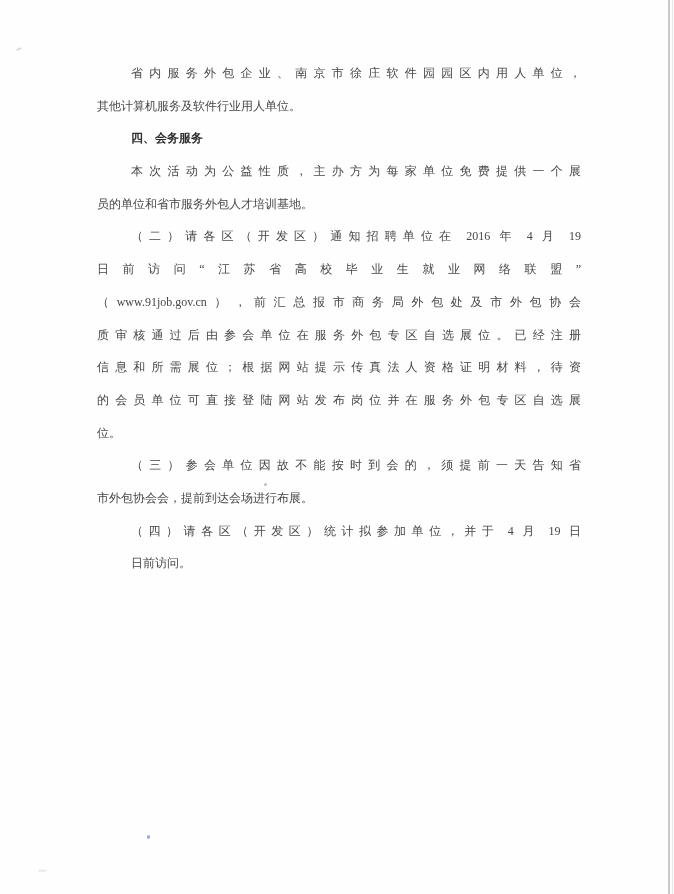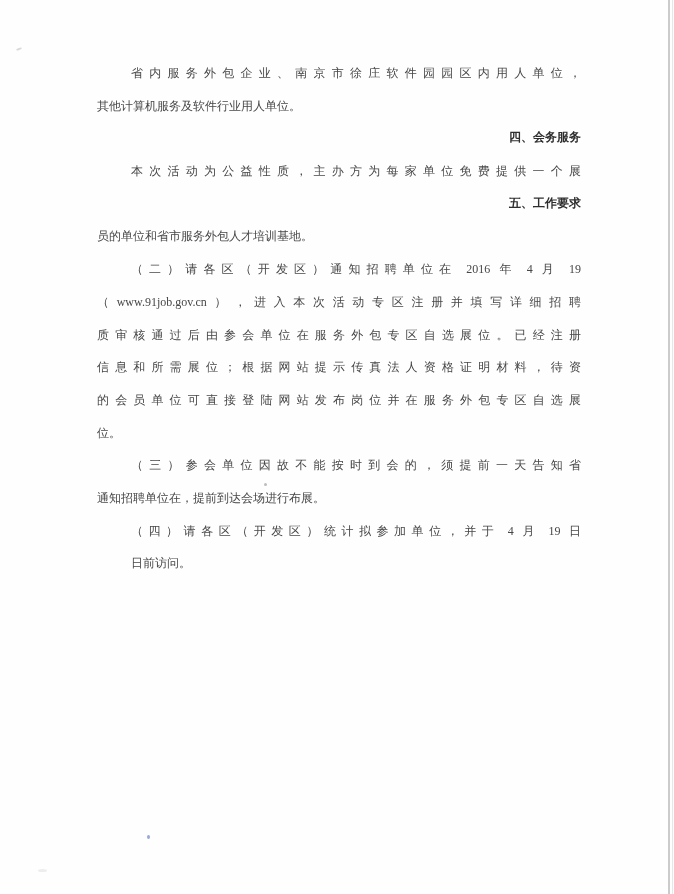--- a/index.html
+++ b/index.html
@@ -33,22 +33,22 @@
   }
   .ln.fill {
     text-align: justify;
     text-align-last: justify;
     text-justify: inter-character;
   }
   .ln.ind { padding-left: 34px; }
   .ln.hd {
     font-weight: 700;
     color: #2e2e2e;
-    font-family: Liberation Mono, monospace;
-    text-align: right;
+    font-family: Liberation Sans, sans-serif;
+    text-align: left;
     text-align-last: auto;
   }
   .edge-line {
     position: absolute;
     top: 0; bottom: 0;
     width: 2px;
     background: #cbcbcb;
   }
   .edge-line.main { left: 668px; }
   .edge-line.faint { left: 672px; width: 1px; background: #e7e7e7; }
@@ -61,30 +61,30 @@
 </head>
 <body>
 
 <div class="page">
 
   <div class="textblock">
     <div class="ln fill ind">省内服务外包企业、南京市徐庄软件园园区内用人单位，</div>
     <div class="ln">其他计算机服务及软件行业用人单位。</div>
     <div class="ln hd ind">四、会务服务</div>
     <div class="ln fill ind">本次活动为公益性质，主办方为每家单位免费提供一个展</div>
-    <div class="ln hd ind">五、工作要求</div>
     <div class="ln">员的单位和省市服务外包人才培训基地。</div>
     <div class="ln fill ind">（二）请各区（开发区）通知招聘单位在 2016 年 4 月 19</div>
-    <div class="ln fill">（www.91job.gov.cn），进入本次活动专区注册并填写详细招聘</div>
+    <div class="ln fill">日前访问“江苏省高校毕业生就业网络联盟”</div>
+    <div class="ln fill">（www.91job.gov.cn），前汇总报市商务局外包处及市外包协会</div>
     <div class="ln fill">质审核通过后由参会单位在服务外包专区自选展位。已经注册</div>
     <div class="ln fill">信息和所需展位；根据网站提示传真法人资格证明材料，待资</div>
     <div class="ln fill">的会员单位可直接登陆网站发布岗位并在服务外包专区自选展</div>
     <div class="ln">位。</div>
     <div class="ln fill ind">（三）参会单位因故不能按时到会的，须提前一天告知省</div>
-    <div class="ln">通知招聘单位在，提前到达会场进行布展。</div>
+    <div class="ln">市外包协会会，提前到达会场进行布展。</div>
     <div class="ln fill ind">（四）请各区（开发区）统计拟参加单位，并于 4 月 19 日</div>
     <div class="ln ind">日前访问。</div>
   </div>
 
   <div class="edge-line main"></div>
   <div class="edge-line faint"></div>
 
   <div class="speck s1"></div>
   <div class="speck s2"></div>
   <div class="speck s3"></div>

